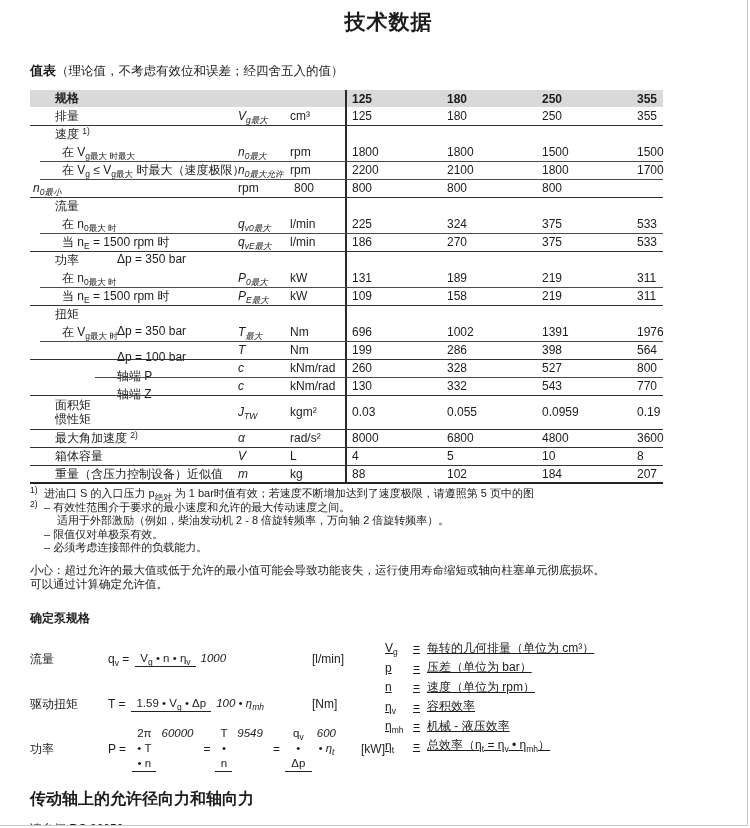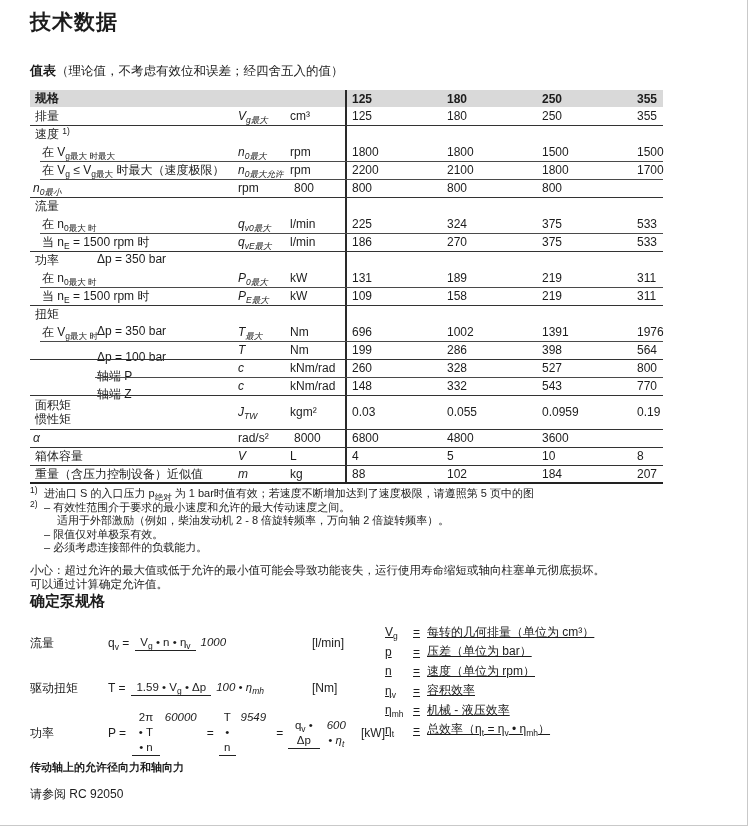--- a/index.html
+++ b/index.html
@@ -1,32 +1,32 @@
 <!DOCTYPE html>
 <html><head>
 <meta charset="utf-8">
 <style>
   * { margin:0; padding:0; box-sizing:border-box; }
   body { background:#fff; font-family:"Liberation Sans","DejaVu Sans",sans-serif; color:#1c1c1c; }
   .page { position:relative; width:748px; height:826px; background:#fff;
           border-right:1px solid #c9c9c9; border-bottom:1px solid #c9c9c9;
           padding:8px 0 0 30px; overflow:hidden; }
-  .title { font-size:21px; font-weight:bold; letter-spacing:1px; }
+  .title { font-size:21px; font-weight:bold; letter-spacing:1px;text-align:center; }
   .subtitle { margin-top:26px; font-size:12.5px; }
   .subtitle b { font-size:13px; }
 
   
   .spec-table { position:relative; width:633px; margin-top:10px; }
   .vline { position:absolute; left:315px; top:0; bottom:0; width:2px; background:#2a2a2a; }
   .thead, .trow { display:grid; grid-template-columns:205px 52px 58px 95px 95px 95px 33px;
                   align-items:center; font-size:12px; }
   .thead { height:17px; background:#d9d9d9; font-weight:bold; }
   .trow { position:relative; height:18px; }
   .trow.tall { height:34px; }
-  .c-label { padding-left:5px; position:relative; white-space:nowrap; }
+  .c-label { padding-left:5px; position:relative; white-space:nowrap;margin-left:20px; }
   .c-label.ind1 { padding-left:12px; }
   .lbl2 { position:absolute; left:67px; top:0; }
   .c-sym { padding-left:3px; font-style:italic; white-space:nowrap; }
   .c-unit { padding-left:3px; white-space:nowrap; }
   .c-val { padding-left:7px; white-space:nowrap; }
   .u-full::after, .u-10::after, .u-65::after, .u-end::after {
     content:''; position:absolute; bottom:-1px; right:0; height:0; }
   .u-full::after { left:0; border-bottom:1.5px solid #333; }
   .u-10::after   { left:10px; border-bottom:1.2px solid #4a4a4a; }
   .u-65::after   { left:65px; border-bottom:1.2px solid #4a4a4a; }
@@ -38,39 +38,39 @@
   .it { font-style:italic; }
 
   
   .footnotes { margin-top:4px; font-size:11px; line-height:13.5px; width:690px; }
   .fn { display:flex; }
   .fn-marker { width:14px; flex:none; }
   .fn2-lines .cont { padding-left:13px; }
   .caution { margin-top:8px; font-size:11.5px; line-height:14.5px; width:690px; }
 
   
-  .sec-heading { font-size:15px; font-weight:bold; }
+  .sec-heading { margin-top:18px; font-size:12px; font-weight:bold; }
   .formulas { display:flex; margin-top:10px; }
   .f-left { width:355px; }
   .f-row { position:relative; display:flex; align-items:center; height:45px; font-size:12px; }
   .f-label { width:78px; flex:none; }
   .f-lhs { margin-right:6px; white-space:nowrap; }
   .frac { display:inline-flex; flex-direction:row; text-align:center; font-size:11.5px; line-height:15px; }
   .frac .num { border-bottom:1.2px solid #222; padding:0 5px; }
   .frac .den { padding:0 5px;font-style:italic; }
   .f-eq { margin:0 5px; }
   .f-unit { position:absolute; left:282px; white-space:nowrap; }
-  .f-unit-inline { margin-left:8px; white-space:nowrap; }
+  .f-unit-inline { margin-left:20px; white-space:nowrap; }
   .legend { padding-top:2px; font-size:12px; }
   .lg-row { display:flex; height:19.5px; align-items:center;text-decoration:underline; }
   .lg-sym { width:28px; flex:none; white-space:nowrap; }
   .lg-eq { width:14px; flex:none; }
   .lg-desc { white-space:nowrap; }
 
-  .forces-heading { margin-top:4px; font-size:11px; font-weight:bold; }
+  .forces-heading { margin-top:17px; font-size:16px; font-weight:bold; }
   .forces-body { margin-top:11px; font-size:12px; }
 </style>
 </head>
 <body>
 
 <div class="page">
 
   <div class="title">技术数据</div>
 
   <div class="subtitle">
@@ -243,21 +243,21 @@
       <div class="c-val">527</div>
       <div class="c-val">800</div>
     </div>
 
     <div class="trow u-full">
       <div class="c-label">
           <span class="lbl2"><span><span>轴端 Z</span></span></span>
         </div>
       <div class="c-sym"><span><span class="it">c</span></span></div>
       <div class="c-unit">kNm/rad</div>
-      <div class="c-val">148</div>
+      <div class="c-val">130</div>
       <div class="c-val">332</div>
       <div class="c-val">543</div>
       <div class="c-val">770</div>
     </div>
 
     <div class="trow tall u-full">
       <div class="c-label">
         <div class="two-line">
             <div><span>面积矩</span></div>
             <div><span>惯性矩</span></div>
@@ -265,20 +265,21 @@
       </div>
       <div class="c-sym"><span><span class="it">J</span><sub class="it">TW</sub></span></div>
       <div class="c-unit">kgm²</div>
       <div class="c-val">0.03</div>
       <div class="c-val">0.055</div>
       <div class="c-val">0.0959</div>
       <div class="c-val">0.19</div>
     </div>
 
     <div class="trow u-full">
+      <div class="c-label"><span><span>最大角加速度 </span><sup>2)</sup></span></div>
       <div class="c-sym"><span><span class="it">α</span></span></div>
       <div class="c-unit">rad/s²</div>
       <div class="c-val">8000</div>
       <div class="c-val">6800</div>
       <div class="c-val">4800</div>
       <div class="c-val">3600</div>
     </div>
 
     <div class="trow u-full">
       <div class="c-label"><span><span>箱体容量</span></span></div>

